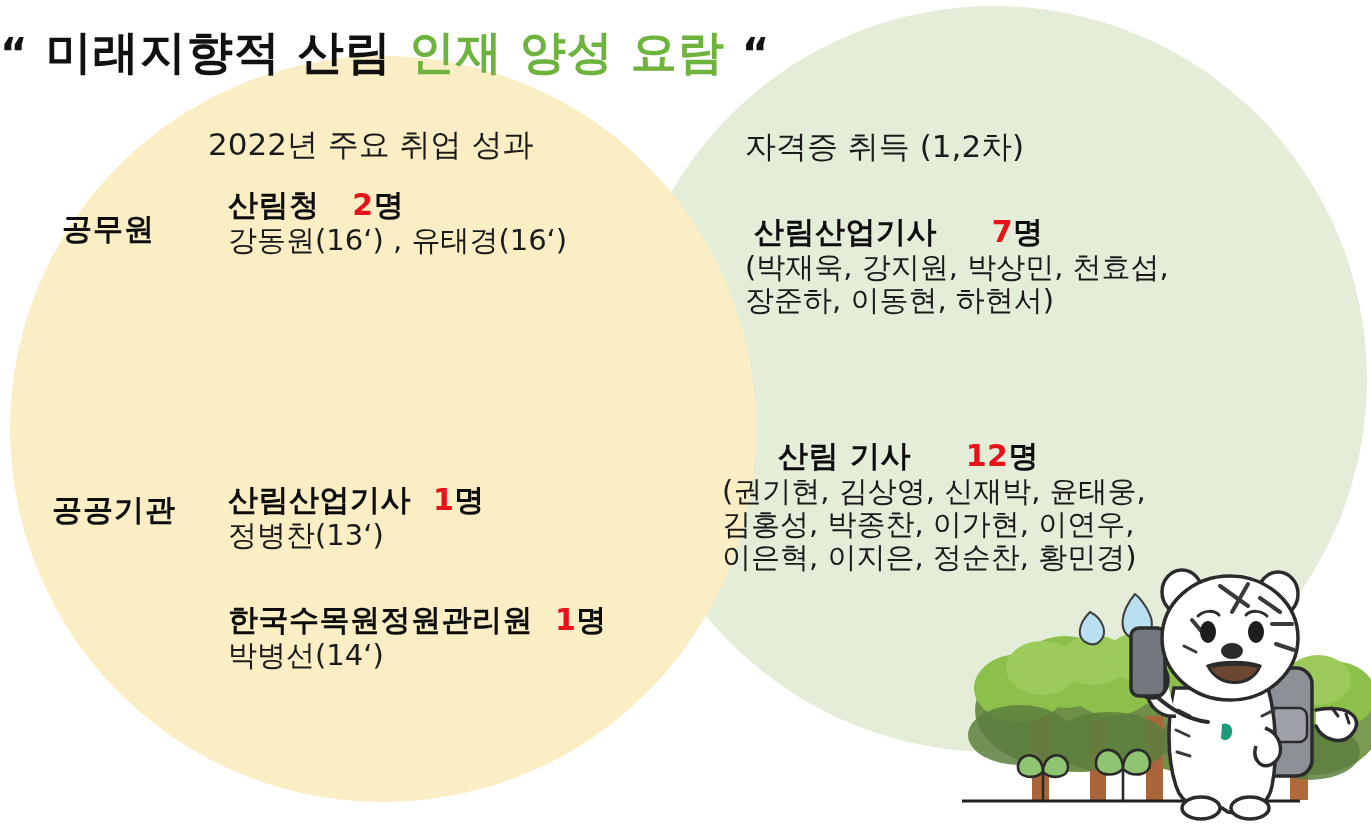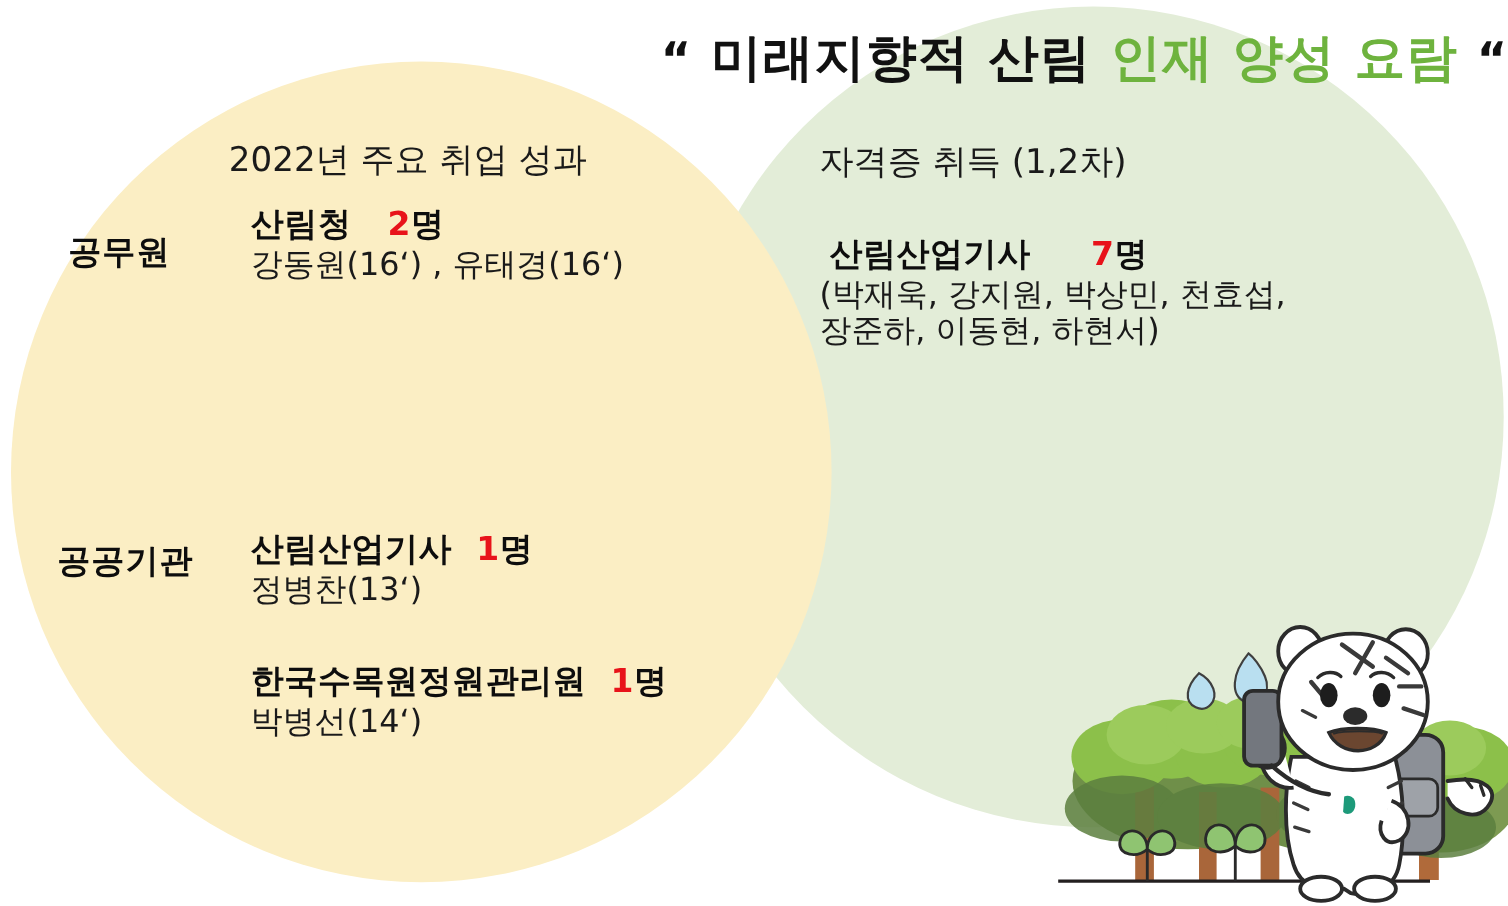--- a/index.html
+++ b/index.html
@@ -39,21 +39,21 @@
     background: #fbeec4;
     z-index: 2;
   }
 
   
   #title {
     position: absolute;
     left: 0;
     top: 24px;
     width: 1371px;
-    text-align: right;
+    text-align: left;
     z-index: 6;
     white-space: nowrap;
     font-size: 46px;
     font-weight: bold;
     letter-spacing: 1px;
     line-height: 56px;
   }
   #title .q { color: #111111; font-size: 42px; }
   #title .dark { color: #111111; }
   #title .green { color: #6eb33e; }
@@ -176,20 +176,29 @@
 
   <div class="entry" id="entry-sanup-gisa">
     <div class="entry-title">
       <span>산림산업기사</span>
       &nbsp;&nbsp;&nbsp;&nbsp;<span class="entry-count">7</span><span>명</span>
     </div>
     <div class="entry-names">(박재욱, 강지원, 박상민, 천효섭,
  장준하, 이동현, 하현서)</div>
   </div>
 
+  <div class="entry" id="entry-sanlim-gisa">
+    <div class="entry-title">
+      <span>산림 기사</span>
+      &nbsp;&nbsp;&nbsp;&nbsp;<span class="entry-count">12</span><span>명</span>
+    </div>
+    <div class="entry-names">(권기현, 김상영, 신재박, 윤태웅,
+김홍성, 박종찬, 이가현, 이연우,
+이은혁, 이지은, 정순찬, 황민경)</div>
+  </div>
 
   <div id="mascot-scene">
     <svg width="411" height="304" viewBox="0 0 411 304" xmlns="http://www.w3.org/2000/svg">
 
       <g>
 
         <ellipse cx="120" cy="190" rx="105" ry="62" fill="#6f8f49"></ellipse>
         <ellipse cx="250" cy="195" rx="105" ry="60" fill="#6f8f49"></ellipse>
         <ellipse cx="350" cy="205" rx="70" ry="50" fill="#7d9a52"></ellipse>
 

